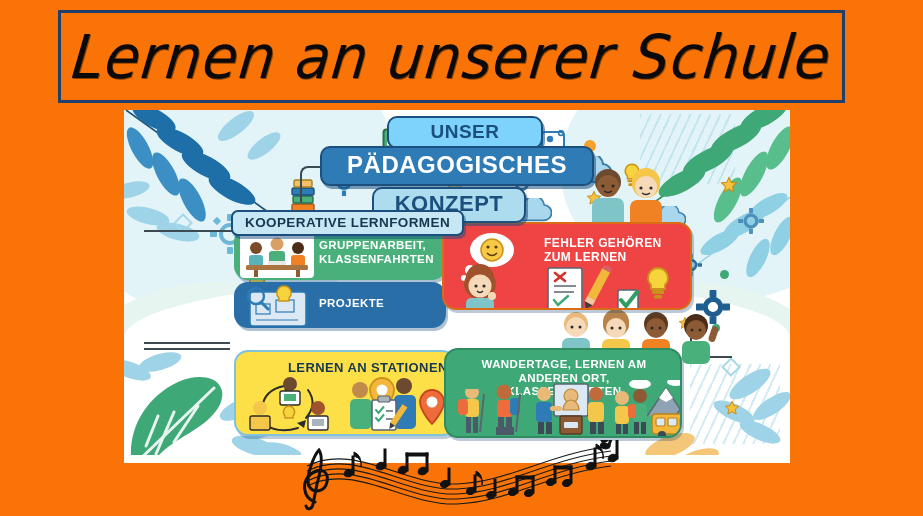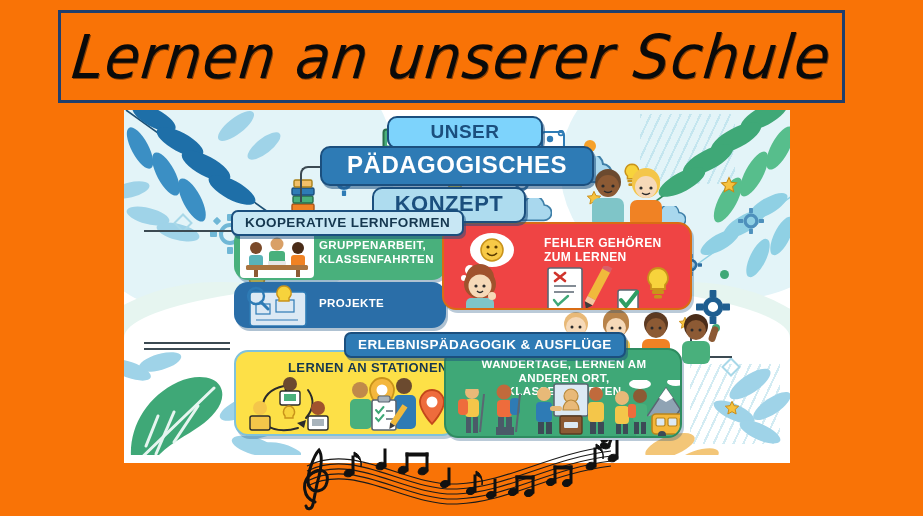--- a/index.html
+++ b/index.html
@@ -424,21 +424,20 @@
     </g>
   </svg>
 
   <div id="headline">
     <div class="hl-bar" id="hl1">UNSER</div>
     <div class="hl-bar" id="hl2">PÄDAGOGISCHES</div>
     <div class="hl-bar" id="hl3">KONZEPT</div>
   </div>
 
   <div class="sec-banner" id="sec-koop">KOOPERATIVE LERNFORMEN</div>
-  <div class="sec-banner" id="sec-erl">ERLEBNISPÄDAGOGIK &amp; AUSFLÜGE</div>
 
   <div class="card" id="card-gruppe">
     <svg style="position:absolute;left:6px;top:4px;" width="74" height="46" viewBox="0 0 74 46">
       <rect x="0" y="0" width="74" height="46" rx="4" fill="#ffffff"></rect>
       <circle cx="16" cy="16" r="6" fill="#7B4A2A"></circle>
         <rect x="9" y="23" width="14" height="12" rx="3" fill="#59B3B8"></rect>
       <circle cx="37" cy="12" r="6.5" fill="#D9A066"></circle>
         <rect x="29" y="19" width="16" height="16" rx="3" fill="#49B07C"></rect>
       <circle cx="58" cy="16" r="6" fill="#4A2C18"></circle>
         <rect x="51" y="23" width="14" height="12" rx="3" fill="#F08224"></rect>

